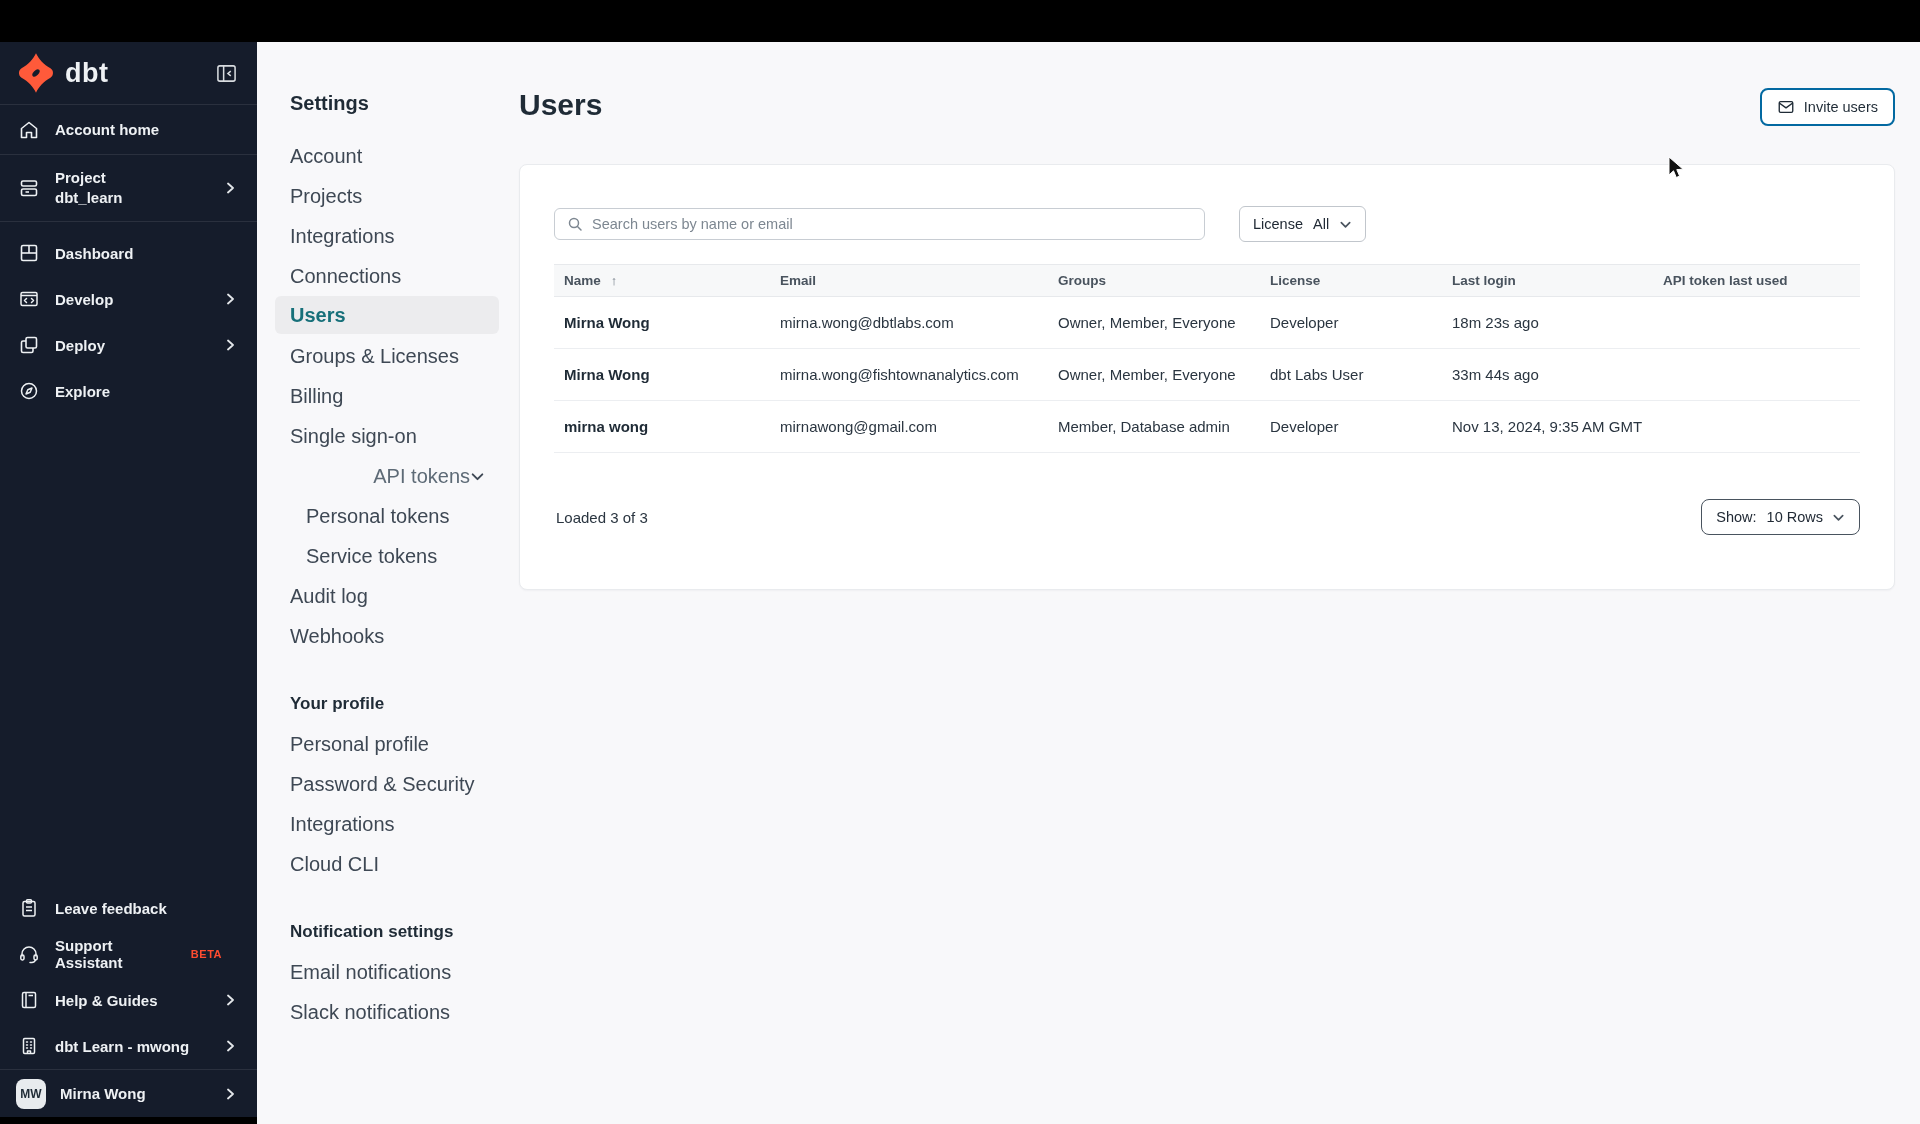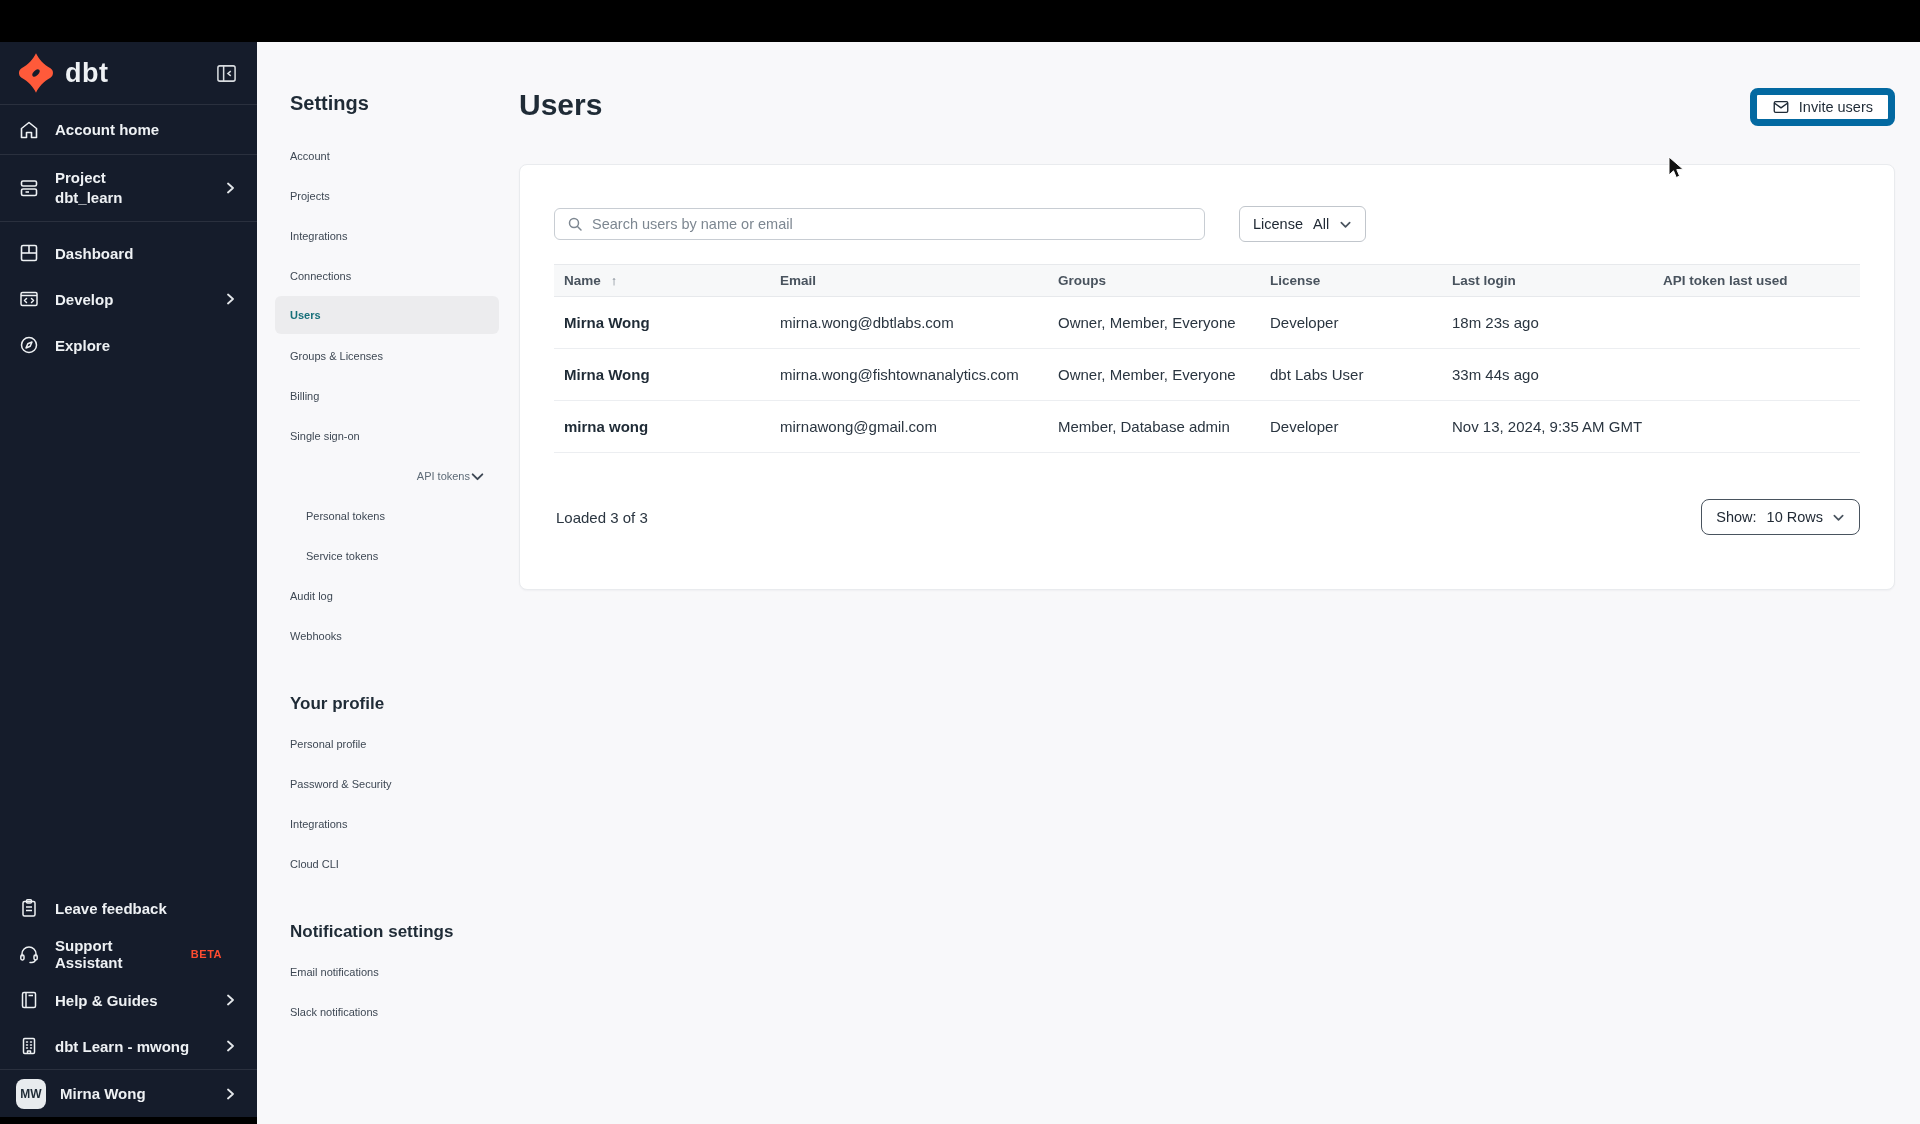--- a/index.html
+++ b/index.html
@@ -32,32 +32,32 @@
   .beta-badge { font-size:11px; font-weight:700; letter-spacing:0.5px; margin-left:10px; }
   .user-row { display:flex; align-items:center; gap:14px; padding:0 20px 0 16px; height:48px; border-top:1px solid rgba(255,255,255,0.09); cursor:pointer; font-size:15px; font-weight:700; }
   .avatar { width:30px; height:30px; border-radius:8px; background:#e8ebee; color:#1f2b36; display:flex; align-items:center; justify-content:center; font-size:12px; font-weight:700; }
   .user-row .grow { flex:1; }
   .bottom-strip { height:7px; background:#000; }
 
   
   .settings-nav { width:262px; min-width:262px; padding:50px 20px 0 33px; }
   .snav-title { font-size:20px; font-weight:700; color:#1f2b36; margin-bottom:16px; height:28px; }
   .snav-section { font-size:17px; font-weight:700; color:#1f2b36; margin-top:28px; height:40px; display:flex; align-items:center; }
-  .snav-item { height:40px; display:flex; align-items:center; font-size:11px; color:#3e4854; cursor:pointer; padding:0 14px 0 0; }
+  .snav-item { height:40px; display:flex; align-items:center; font-size:20px; color:#3e4854; cursor:pointer; padding:0 14px 0 0; }
   .snav-item span { flex:1; }
   .snav-item.indent { padding-left:16px; }
   .snav-item.muted { color:#5d6a76;text-align:right; }
   .snav-item.active { background:#ececee; border-radius:6px; color:#17707a; font-weight:700; margin-left:-15px; padding-left:15px; height:38px; margin-bottom:2px; }
   .snav-chevron { width:15px; height:15px; color:#3e4854; }
 
   
   .main { flex:1; padding:0 25px 0 0; position:relative; }
   .main-header { display:flex; align-items:flex-start; justify-content:space-between; padding-top:46px; }
   .page-title { font-size:30px; font-weight:700; color:#1f2b36; line-height:34px; }
-  .invite-btn { display:flex; align-items:center; gap:9px; background:#fff; border:7px solid #0369a1; border-radius:8px; height:38px; padding:0 15px; font-family:inherit; font-size:14.5px; color:#1f2b36; cursor:pointer; }
+  .invite-btn { display:flex; align-items:center; gap:9px; background:#fff; border:2px solid #0369a1; border-radius:8px; height:38px; padding:0 15px; font-family:inherit; font-size:14.5px; color:#1f2b36; cursor:pointer; }
   .invite-btn svg { width:18px; height:18px; }
 
   .card { margin-top:38px; background:#fff; border:1px solid #e9ebee; border-radius:8px; box-shadow:0 1px 2px rgba(20,30,40,0.04); padding:41px 34px 54px 34px; }
   .filters-row { display:flex; align-items:center; gap:34px; }
   .search-box { flex:none; width:651px; height:32px; border:1px solid #c8cdd3; border-radius:6px; background:#fff; display:flex; align-items:center; padding:0 12px; gap:9px; }
   .search-box svg { width:16px; height:16px; color:#7d8791; flex:none; }
   .search-box input { border:none; outline:none; flex:1; font-family:inherit; font-size:14.5px; color:#212a35; background:transparent; }
   .search-box input::placeholder { color:#7d8791; }
   .license-btn { display:flex; align-items:center; gap:10px; height:36px; border:1px solid #c1c6cc; border-radius:6px; background:#fff; padding:0 13px; font-family:inherit; font-size:14.5px; color:#212a35; cursor:pointer; }
   .license-btn svg { width:13px; height:13px; color:#49535e; }
@@ -139,20 +139,30 @@
           <rect x="3" y="4.5" width="16" height="13" rx="1.5"></rect>
           <line x1="3" y1="7.5" x2="19" y2="7.5"></line>
           <path d="M8.5 10.5 L6.5 12.5 L8.5 14.5 M13.5 10.5 L15.5 12.5 L13.5 14.5" stroke-linecap="round" stroke-linejoin="round"></path>
         </svg>
         <span class="grow">Develop</span>
         <svg class="chev-right" viewBox="0 0 14 14" fill="none" stroke="#eef1f4" stroke-width="1.8" stroke-linecap="round" stroke-linejoin="round">
             <path d="M5 2.5 L10 7 L5 11.5"></path>
           </svg>
       </div>
 
+      <div class="side-item">
+        <svg class="side-icon" viewBox="0 0 22 22" fill="none" stroke="#eef1f4" stroke-width="1.6" stroke-linejoin="round">
+          <rect x="8" y="3.5" width="10.5" height="10.5" rx="1.5"></rect>
+          <path d="M8 7 H5 A1.5 1.5 0 0 0 3.5 8.5 V17 A1.5 1.5 0 0 0 5 18.5 H13.5 A1.5 1.5 0 0 0 15 17 V14"></path>
+        </svg>
+        <span class="grow">Deploy</span>
+        <svg class="chev-right" viewBox="0 0 14 14" fill="none" stroke="#eef1f4" stroke-width="1.8" stroke-linecap="round" stroke-linejoin="round">
+            <path d="M5 2.5 L10 7 L5 11.5"></path>
+          </svg>
+      </div>
 
       <div class="side-item">
         <svg class="side-icon" viewBox="0 0 22 22" fill="none" stroke="#eef1f4" stroke-width="1.5">
           <circle cx="11" cy="11" r="7.5"></circle>
           <path d="M14 8 L12.2 12.2 L8 14 L9.8 9.8 Z" stroke-linejoin="round"></path>
         </svg>
         <span class="grow">Explore</span>
       </div>
     </nav>
 

